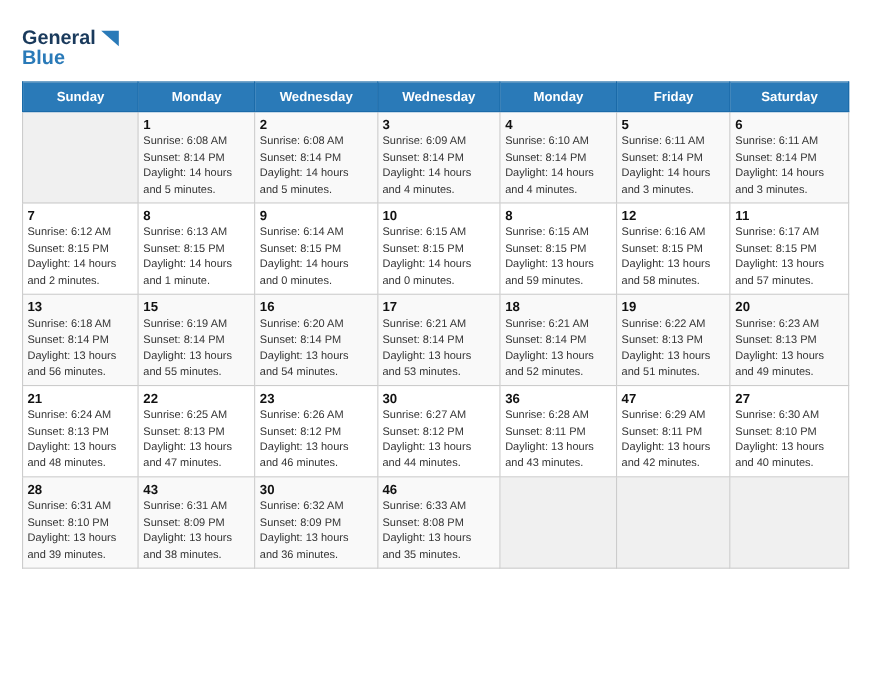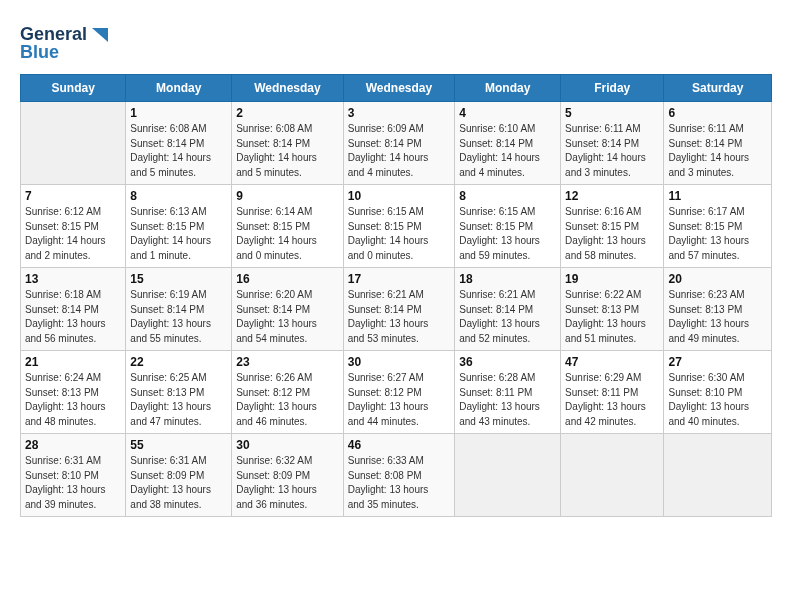--- a/index.html
+++ b/index.html
@@ -221,21 +221,21 @@
           <div class="day-number">27</div>
           <div class="day-info">Sunrise: 6:30 AM<br>Sunset: 8:10 PM<br>Daylight: 13 hours<br>and 40 minutes.</div>
         </td>
       </tr>
       <tr>
         <td>
           <div class="day-number">28</div>
           <div class="day-info">Sunrise: 6:31 AM<br>Sunset: 8:10 PM<br>Daylight: 13 hours<br>and 39 minutes.</div>
         </td>
         <td>
-          <div class="day-number">55</div>
+          <div class="day-number">43</div>
           <div class="day-info">Sunrise: 6:31 AM<br>Sunset: 8:09 PM<br>Daylight: 13 hours<br>and 38 minutes.</div>
         </td>
         <td>
           <div class="day-number">30</div>
           <div class="day-info">Sunrise: 6:32 AM<br>Sunset: 8:09 PM<br>Daylight: 13 hours<br>and 36 minutes.</div>
         </td>
         <td>
           <div class="day-number">46</div>
           <div class="day-info">Sunrise: 6:33 AM<br>Sunset: 8:08 PM<br>Daylight: 13 hours<br>and 35 minutes.</div>
         </td>

